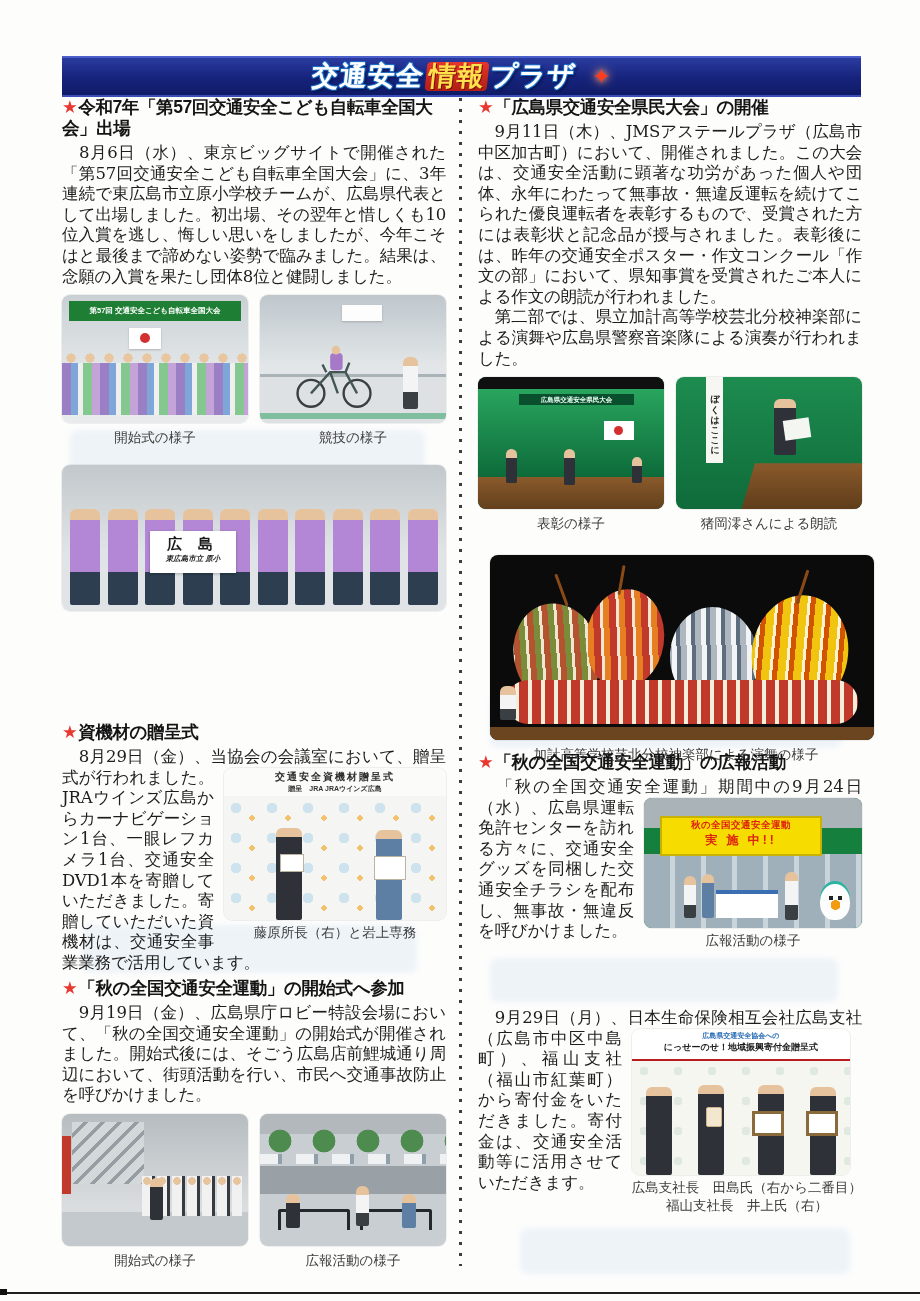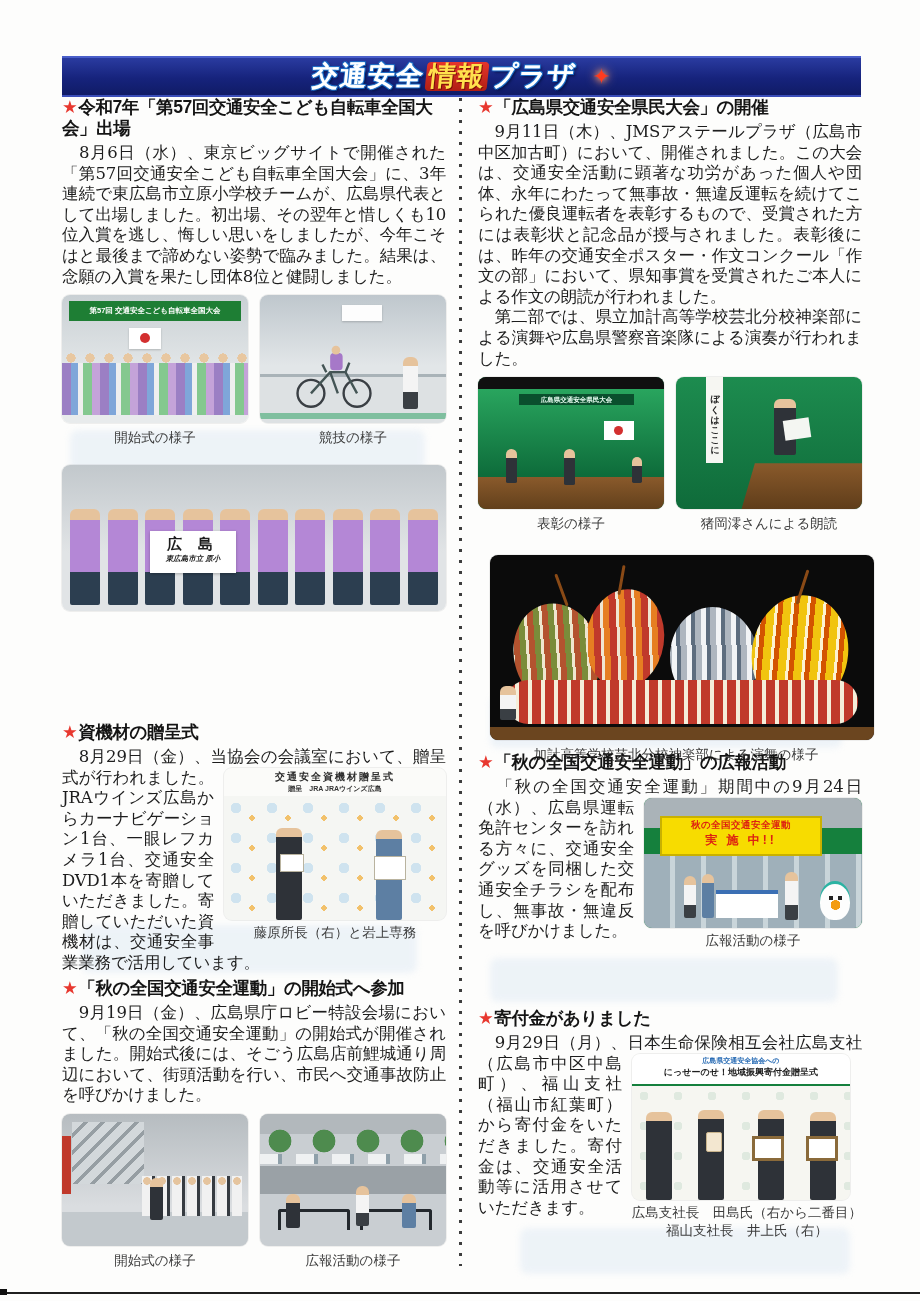--- a/index.html
+++ b/index.html
@@ -137,21 +137,21 @@
       background:radial-gradient(circle 13px at 20px 15px,#4e8b4e 85%,transparent 90%) 0 0/44px 30px repeat-x;}
   .s10 .cars{position:absolute;top:40px;left:0;right:0;height:10px;
       background:repeating-linear-gradient(90deg,#eff1f2 0 18px,#8fa0aa 18px 22px,transparent 22px 36px);}
   .s10 .road{position:absolute;top:52px;left:0;right:0;height:28px;background:#9aa1a6;}
   .s10 .bench{position:absolute;bottom:16px;width:66px;height:18px;border:3px solid #23282d;
       border-bottom:none;border-radius:3px 3px 0 0;background:transparent;}
   
   .s11{width:218px;height:146px;background:#f4f4ef;}
   .s11 .wall{position:absolute;inset:30px 0 0 0;
       background:radial-gradient(circle 5px at 12px 12px,#dfe9df 85%,transparent 90%) 0 0/34px 30px,#f6f6f1;}
-  .s11 .band{position:absolute;top:0;left:0;right:0;height:30px;background:#fff;border-bottom:2px solid #15803d;
+  .s11 .band{position:absolute;top:0;left:0;right:0;height:30px;background:#fff;border-bottom:2px solid #b91c1c;
       text-align:center;font-family:"Liberation Sans",sans-serif;}
   .s11 .band .l1{font-size:7px;color:#2a6db5;font-weight:700;margin-top:2px;}
   .s11 .band .l2{font-size:9px;color:#1d1d1d;font-weight:900;}
   .s11 .frame{position:absolute;width:26px;height:19px;background:#fff;border:3px solid #8a6a3a;}
   .s11 .pouch{position:absolute;width:14px;height:18px;background:#f3e7d0;border:1px solid #c9b48c;border-radius:2px;}
   
   .ghost{position:absolute;background:#dbe7f3;opacity:.45;border-radius:8px;filter:blur(3px);}
   .bottom-rule{position:absolute;left:0;top:1292px;width:920px;height:2px;background:#1f1f1f;}
   .bottom-cap{position:absolute;left:0;top:1289px;width:7px;height:6px;background:#111;}
   .cap2{margin-top:4px;}
@@ -346,21 +346,20 @@
         <div class="person pw" style="right:64px;bottom:8px;width:13px;height:48px;"></div>
         <div class="mascot"></div>
       </div>
       <figcaption class="cap cap2">広報活動の様子</figcaption>
     </figure>
     <p>　「秋の全国交通安全運動」期間中の9月24日（水）、広島県運転免許センターを訪れる方々に、交通安全グッズを同梱した交通安全チラシを配布し、無事故・無違反を呼びかけました。</p>
   </div>
 </div>
 
 <div class="article" style="left:478px;top:1008px;">
-  <h2 class="title"><span class="star">★</span><span>寄付金がありました</span></h2>
   <div class="body">
     <div class="float-spacer"></div>
     <figure class="float-photo">
       <div class="scene s11">
         <div class="wall"></div>
         <div class="band">
           <div class="l1">広島県交通安全協会への</div>
           <div class="l2">にっせーのせ！地域振興寄付金贈呈式</div>
         </div>
         <div class="person pd" style="left:14px;bottom:0;width:26px;height:88px;"></div>

